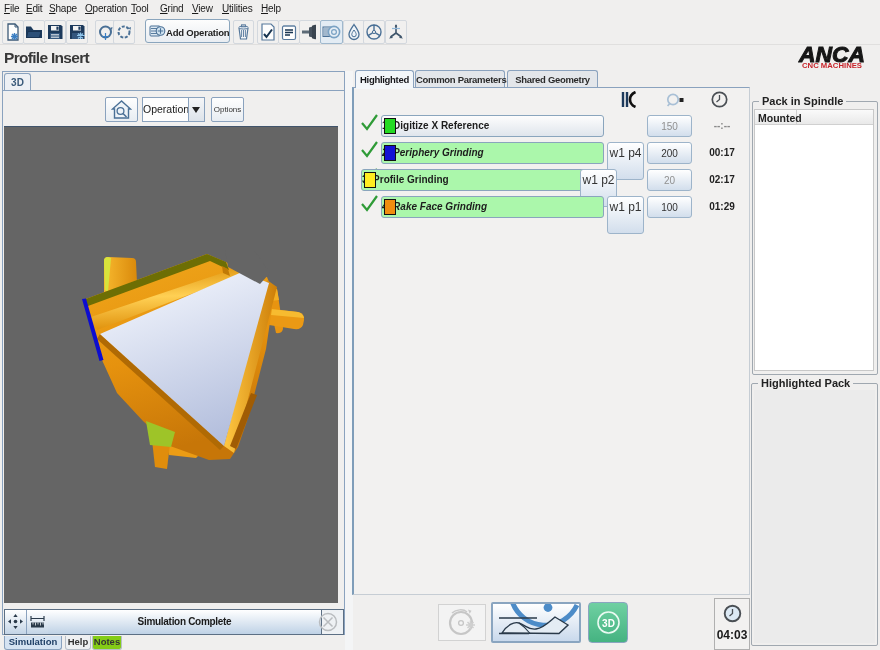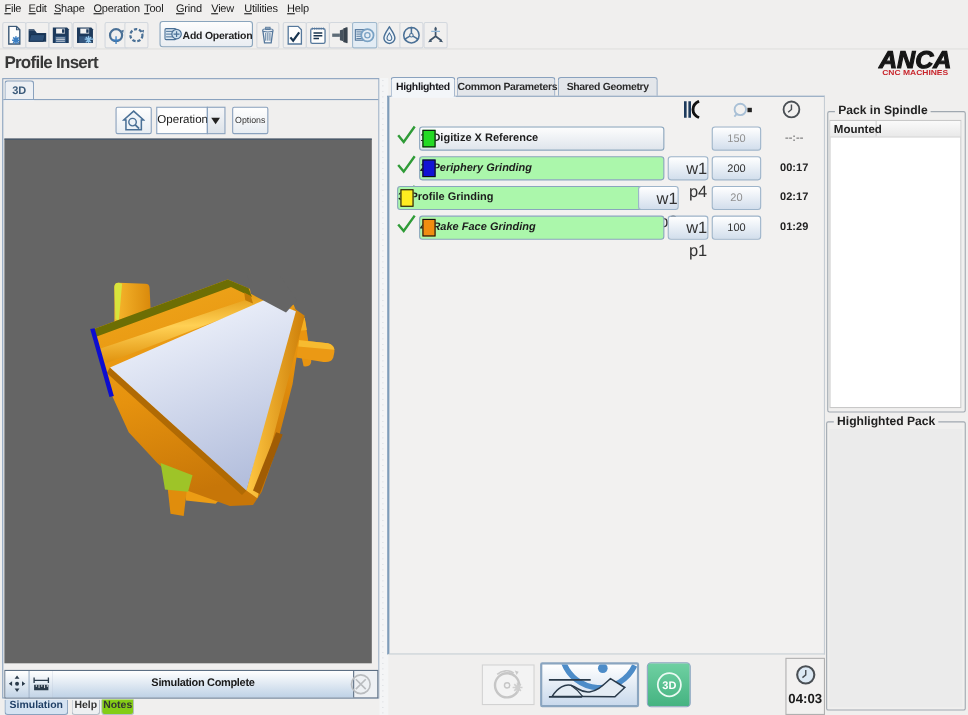--- a/index.html
+++ b/index.html
@@ -4,21 +4,21 @@
 #app{position:relative;width:880px;height:650px;background:#f0efee;font-family:"Liberation Sans",sans-serif;overflow:hidden}
 .abs{position:absolute}
 .mi{position:absolute;top:3px;font-size:10px;letter-spacing:-0.2px;color:#1a1a1a;white-space:nowrap}
 .mi u{text-decoration:underline}
 .ib{position:absolute;top:20px;width:20px;height:22px;border:1px solid #d3d8de;background:#f1f0ef;border-radius:2px}
 .ib svg{position:absolute;left:1px;top:2px}
 .tbtn{position:absolute;background:linear-gradient(#fdfdfd,#e9edf2);border:1px solid #8aa5bd;border-radius:3px;box-sizing:border-box}
 .rowbtn{position:absolute;height:22px;border:1px solid #8aa5bd;border-radius:3px;box-sizing:border-box;font-size:10px;font-weight:bold;color:#1d1d1d;text-align:left;line-height:20px}
 .green{background:#abf7ab}
 .sw{position:absolute;left:2px;top:2px;width:12px;height:16px;border:1px solid #111;box-sizing:border-box}
-.wbtn{position:absolute;width:37px;height:22px;border:1px solid #9db4ca;border-radius:3px;background:linear-gradient(#ffffff,#d2deec);font-size:15px;color:#333;text-align:right;line-height:21px;box-sizing:border-box}
+.wbtn{position:absolute;width:37px;height:38px;border:1px solid #9db4ca;border-radius:3px;background:linear-gradient(#ffffff,#d2deec);font-size:12px;color:#333;text-align:center;line-height:21px;box-sizing:border-box}
 .nbtn{position:absolute;width:45px;height:22px;border:1px solid #9db4ca;border-radius:3px;background:linear-gradient(#ffffff,#d2deec);font-size:10px;color:#333;text-align:center;line-height:21px;box-sizing:border-box}
 .time{position:absolute;width:38px;font-size:10px;font-weight:bold;color:#222;text-align:center}
 .tab{position:absolute;top:70px;height:18px;border:1px solid #8aa2be;border-bottom:none;border-radius:3px 3px 0 0;font-size:9.5px;letter-spacing:-0.3px;font-weight:bold;white-space:nowrap;text-align:center;box-sizing:border-box;padding-top:3px;background:#e3e6ea;color:#2a2a2a}
 .fieldset{position:absolute;border:1px solid #a0a8b0;border-radius:2px}
 .fslabel{position:absolute;top:-7px;left:6px;background:#f0efee;padding:0 3px;font-size:11px;font-weight:bold;color:#222}
 </style></head>
 <body>
 <div id="app">
 
 <div id="menubar" class="abs" style="left:0;top:0;width:880px;height:17px;background:#f0efee"></div>

